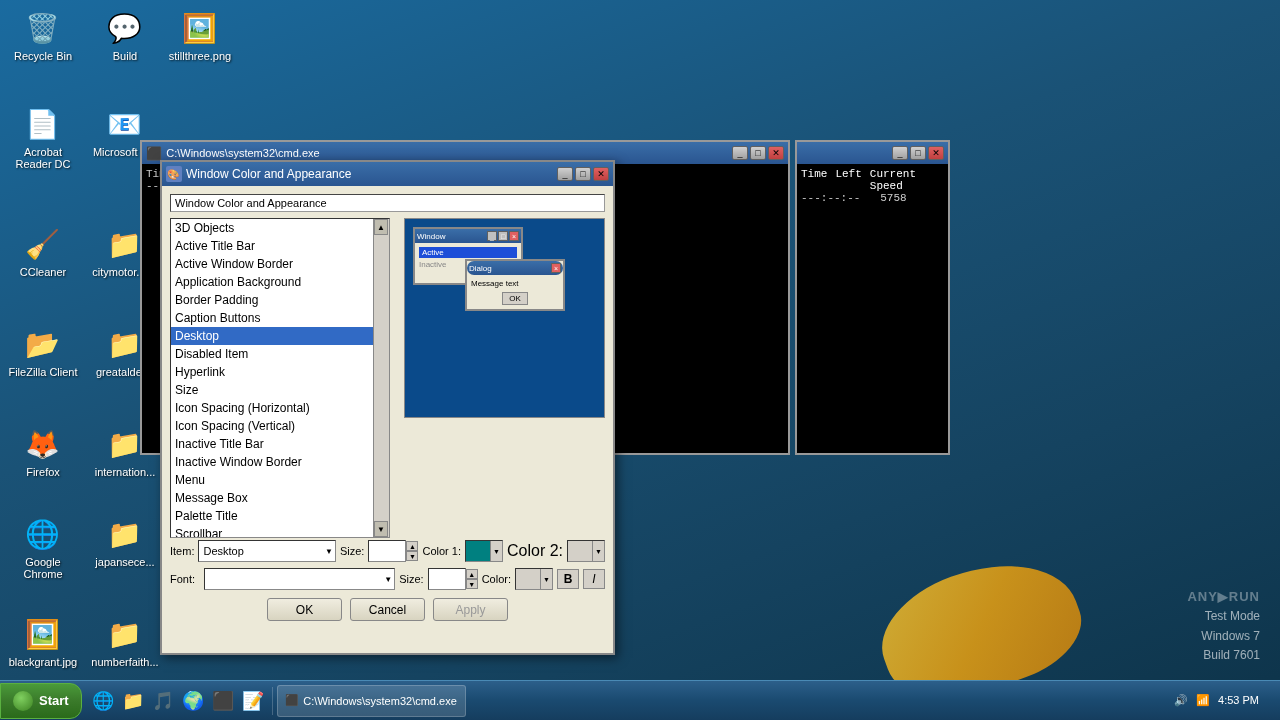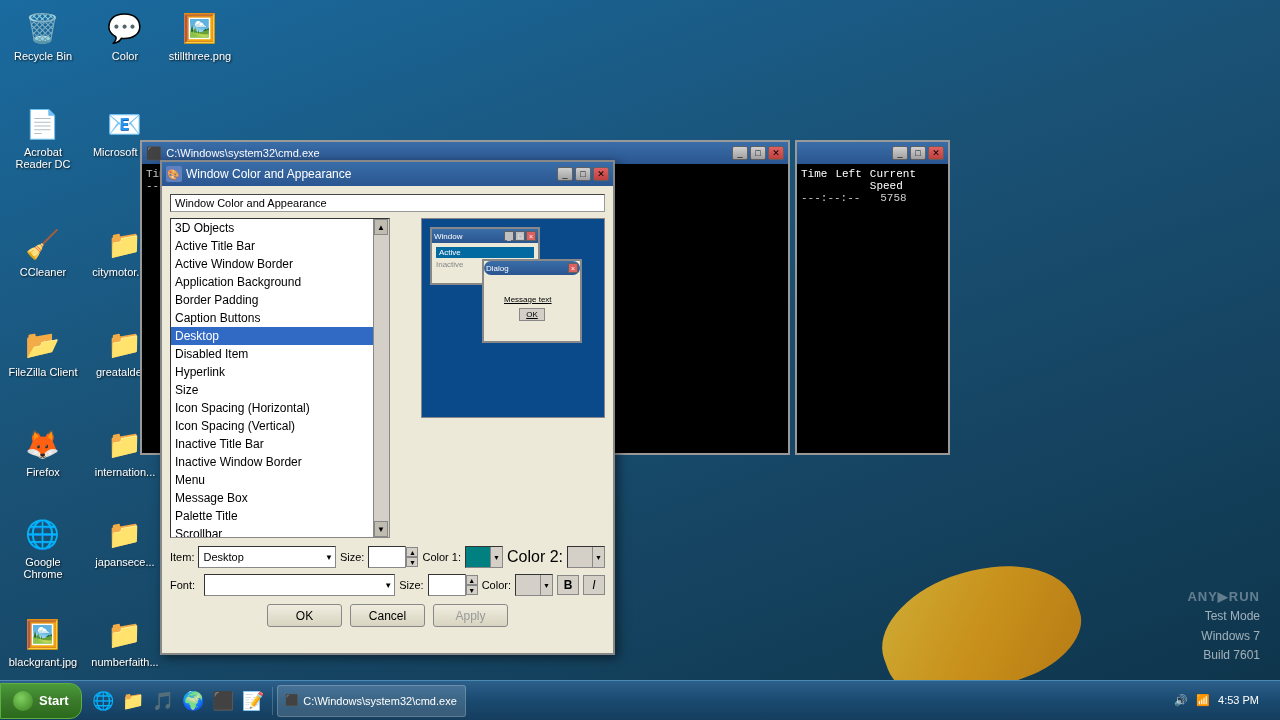--- a/index.html
+++ b/index.html
@@ -364,21 +364,21 @@
 
 <div class="desktop">
   <div class="desktop-deco"></div>
 
   <div class="desktop-icon" style="top:4px;left:3px;">
     <div class="icon-img">🗑️</div>
     <div class="icon-label">Recycle Bin</div>
   </div>
   <div class="desktop-icon" style="top:4px;left:85px;">
     <div class="icon-img">💬</div>
-    <div class="icon-label">Color</div>
+    <div class="icon-label">Build</div>
   </div>
   <div class="desktop-icon" style="top:4px;left:160px;">
     <div class="icon-img">🖼️</div>
     <div class="icon-label">stillthree.png</div>
   </div>
   <div class="desktop-icon" style="top:100px;left:3px;">
     <div class="icon-img">📄</div>
     <div class="icon-label">Acrobat Reader DC</div>
   </div>
   <div class="desktop-icon" style="top:100px;left:85px;">
@@ -471,21 +471,21 @@
         <div class="win-btn">_</div>
         <div class="win-btn">□</div>
         <div class="win-btn close">✕</div>
       </div>
     </div>
 
     <div class="dialog-content">
 
       <div class="breadcrumb-bar">Window Color and Appearance</div>
 
-      <div style="display:flex;gap:23px;margin-bottom:8px;">
+      <div style="display:flex;gap:6px;margin-bottom:2px;">
 
         <div class="item-list-container" style="width:220px;height:320px;position:relative;">
           <div class="item-list" style="width:calc(100% - 16px);overflow-y:auto;height:100%;">
             <div class="list-item">3D Objects</div>
             <div class="list-item">Active Title Bar</div>
             <div class="list-item">Active Window Border</div>
             <div class="list-item">Application Background</div>
             <div class="list-item">Border Padding</div>
             <div class="list-item">Caption Buttons</div>
             <div class="list-item selected">Desktop</div>
@@ -517,33 +517,33 @@
             <div style="position:absolute;top:8px;left:8px;width:110px;background:#ece9d8;border:2px solid #888;">
               <div style="height:14px;background:linear-gradient(180deg,#3a6ea8,#2a5590);display:flex;align-items:center;padding:0 2px;color:white;font-size:8px;">
                 <span>Window</span>
                 <div style="margin-left:auto;display:flex;gap:1px;">
                   <div style="width:10px;height:10px;background:#c0c0c0;border:1px solid #606060;font-size:7px;display:flex;align-items:center;justify-content:center;">_</div>
                   <div style="width:10px;height:10px;background:#c0c0c0;border:1px solid #606060;font-size:7px;display:flex;align-items:center;justify-content:center;">□</div>
                   <div style="width:10px;height:10px;background:#e06060;border:1px solid #606060;font-size:7px;display:flex;align-items:center;justify-content:center;">×</div>
                 </div>
               </div>
               <div style="padding:4px;font-size:8px;min-height:40px;">
-                <div style="background:#0369a1;color:white;padding:1px 3px;font-size:8px;margin-bottom:2px;">Active</div>
+                <div style="background:#1d4ed8;color:white;padding:1px 3px;font-size:8px;margin-bottom:2px;">Active</div>
                 <div style="color:#888;font-size:8px;">Inactive</div>
               </div>
             </div>
 
             <div style="position:absolute;top:40px;left:60px;width:100px;background:#ece9d8;border:2px solid #888;">
               <div style="height:14px;background:linear-gradient(180deg,#3a6ea8,#2a5590);display:flex;align-items:center;padding:0 2px;color:white;font-size:8px;border-radius:7px;">
                 <span>Dialog</span>
                 <div style="margin-left:auto;">
                   <div style="width:10px;height:10px;background:#e06060;border:1px solid #606060;font-size:7px;display:flex;align-items:center;justify-content:center;">×</div>
                 </div>
               </div>
-              <div style="padding:20px;font-size:8px;text-decoration:underline;">
+              <div style="padding:4px;font-size:8px;">
                 <div style="font-size:8px;margin-bottom:4px;">Message text</div>
                 <div style="display:flex;justify-content:center;">
                   <div style="background:#d4d0c8;border:1px solid #888;padding:1px 6px;font-size:8px;cursor:pointer;">OK</div>
                 </div>
               </div>
             </div>
           </div>
 
         </div>
       </div>

